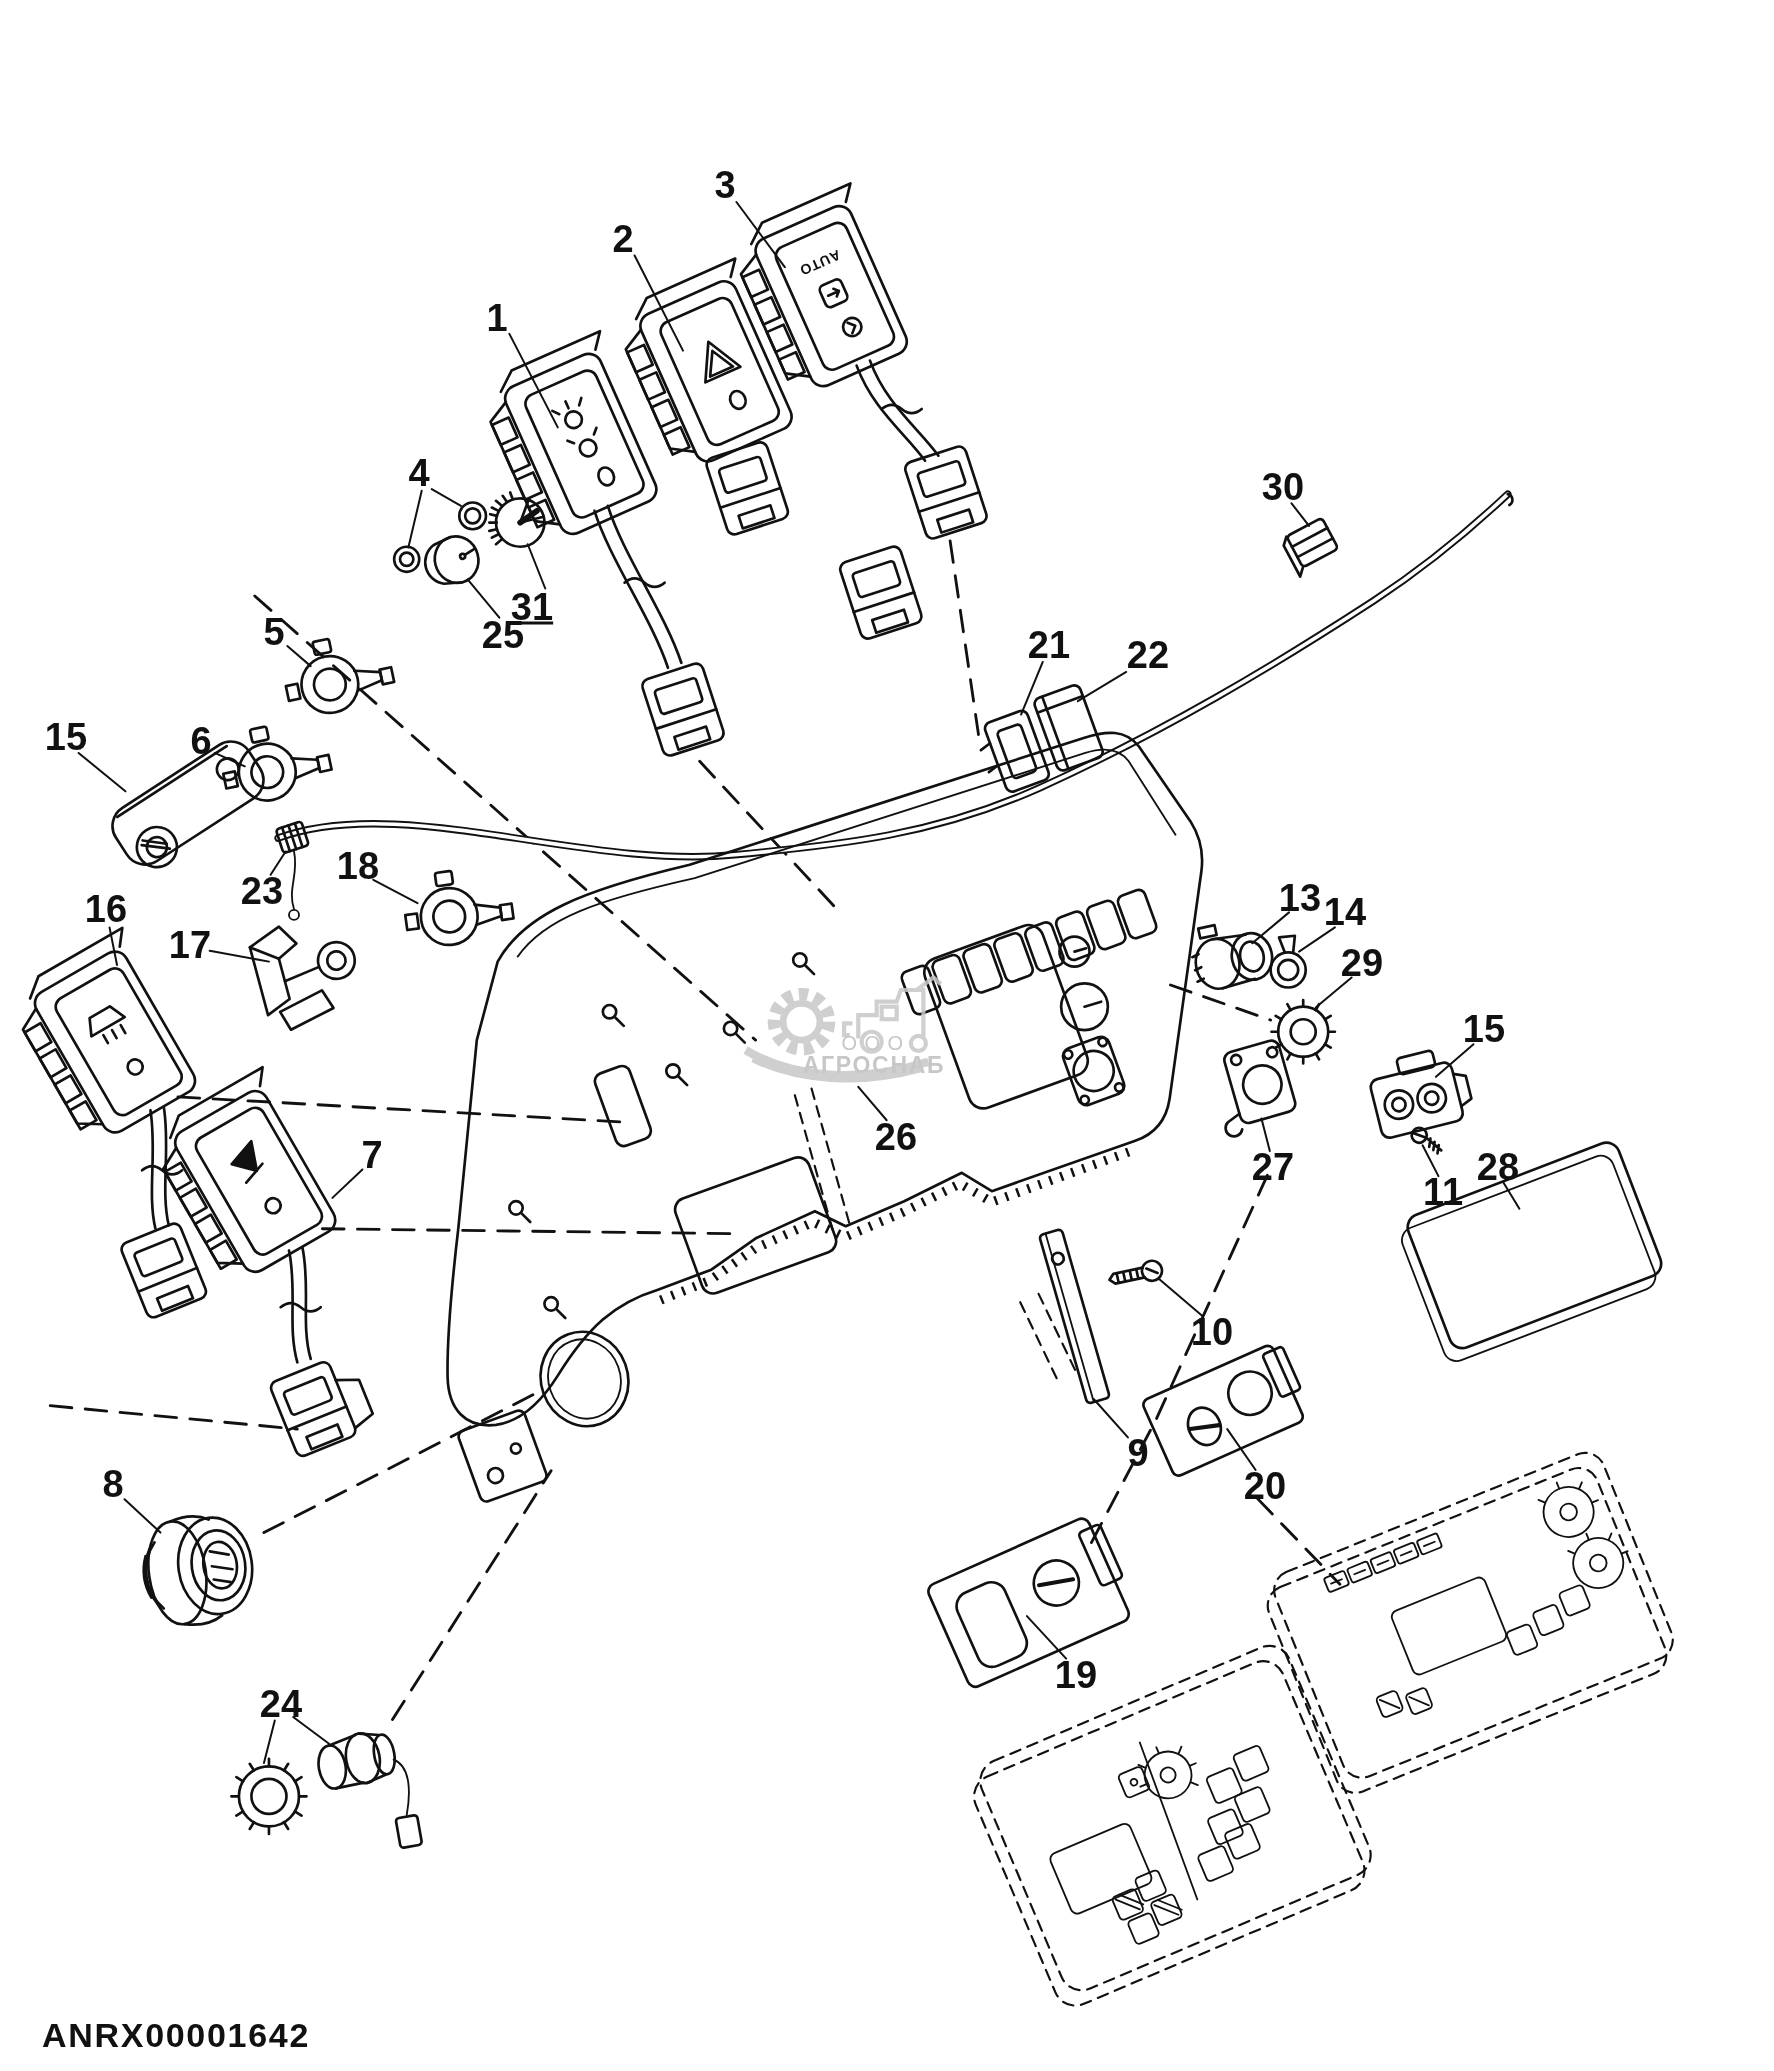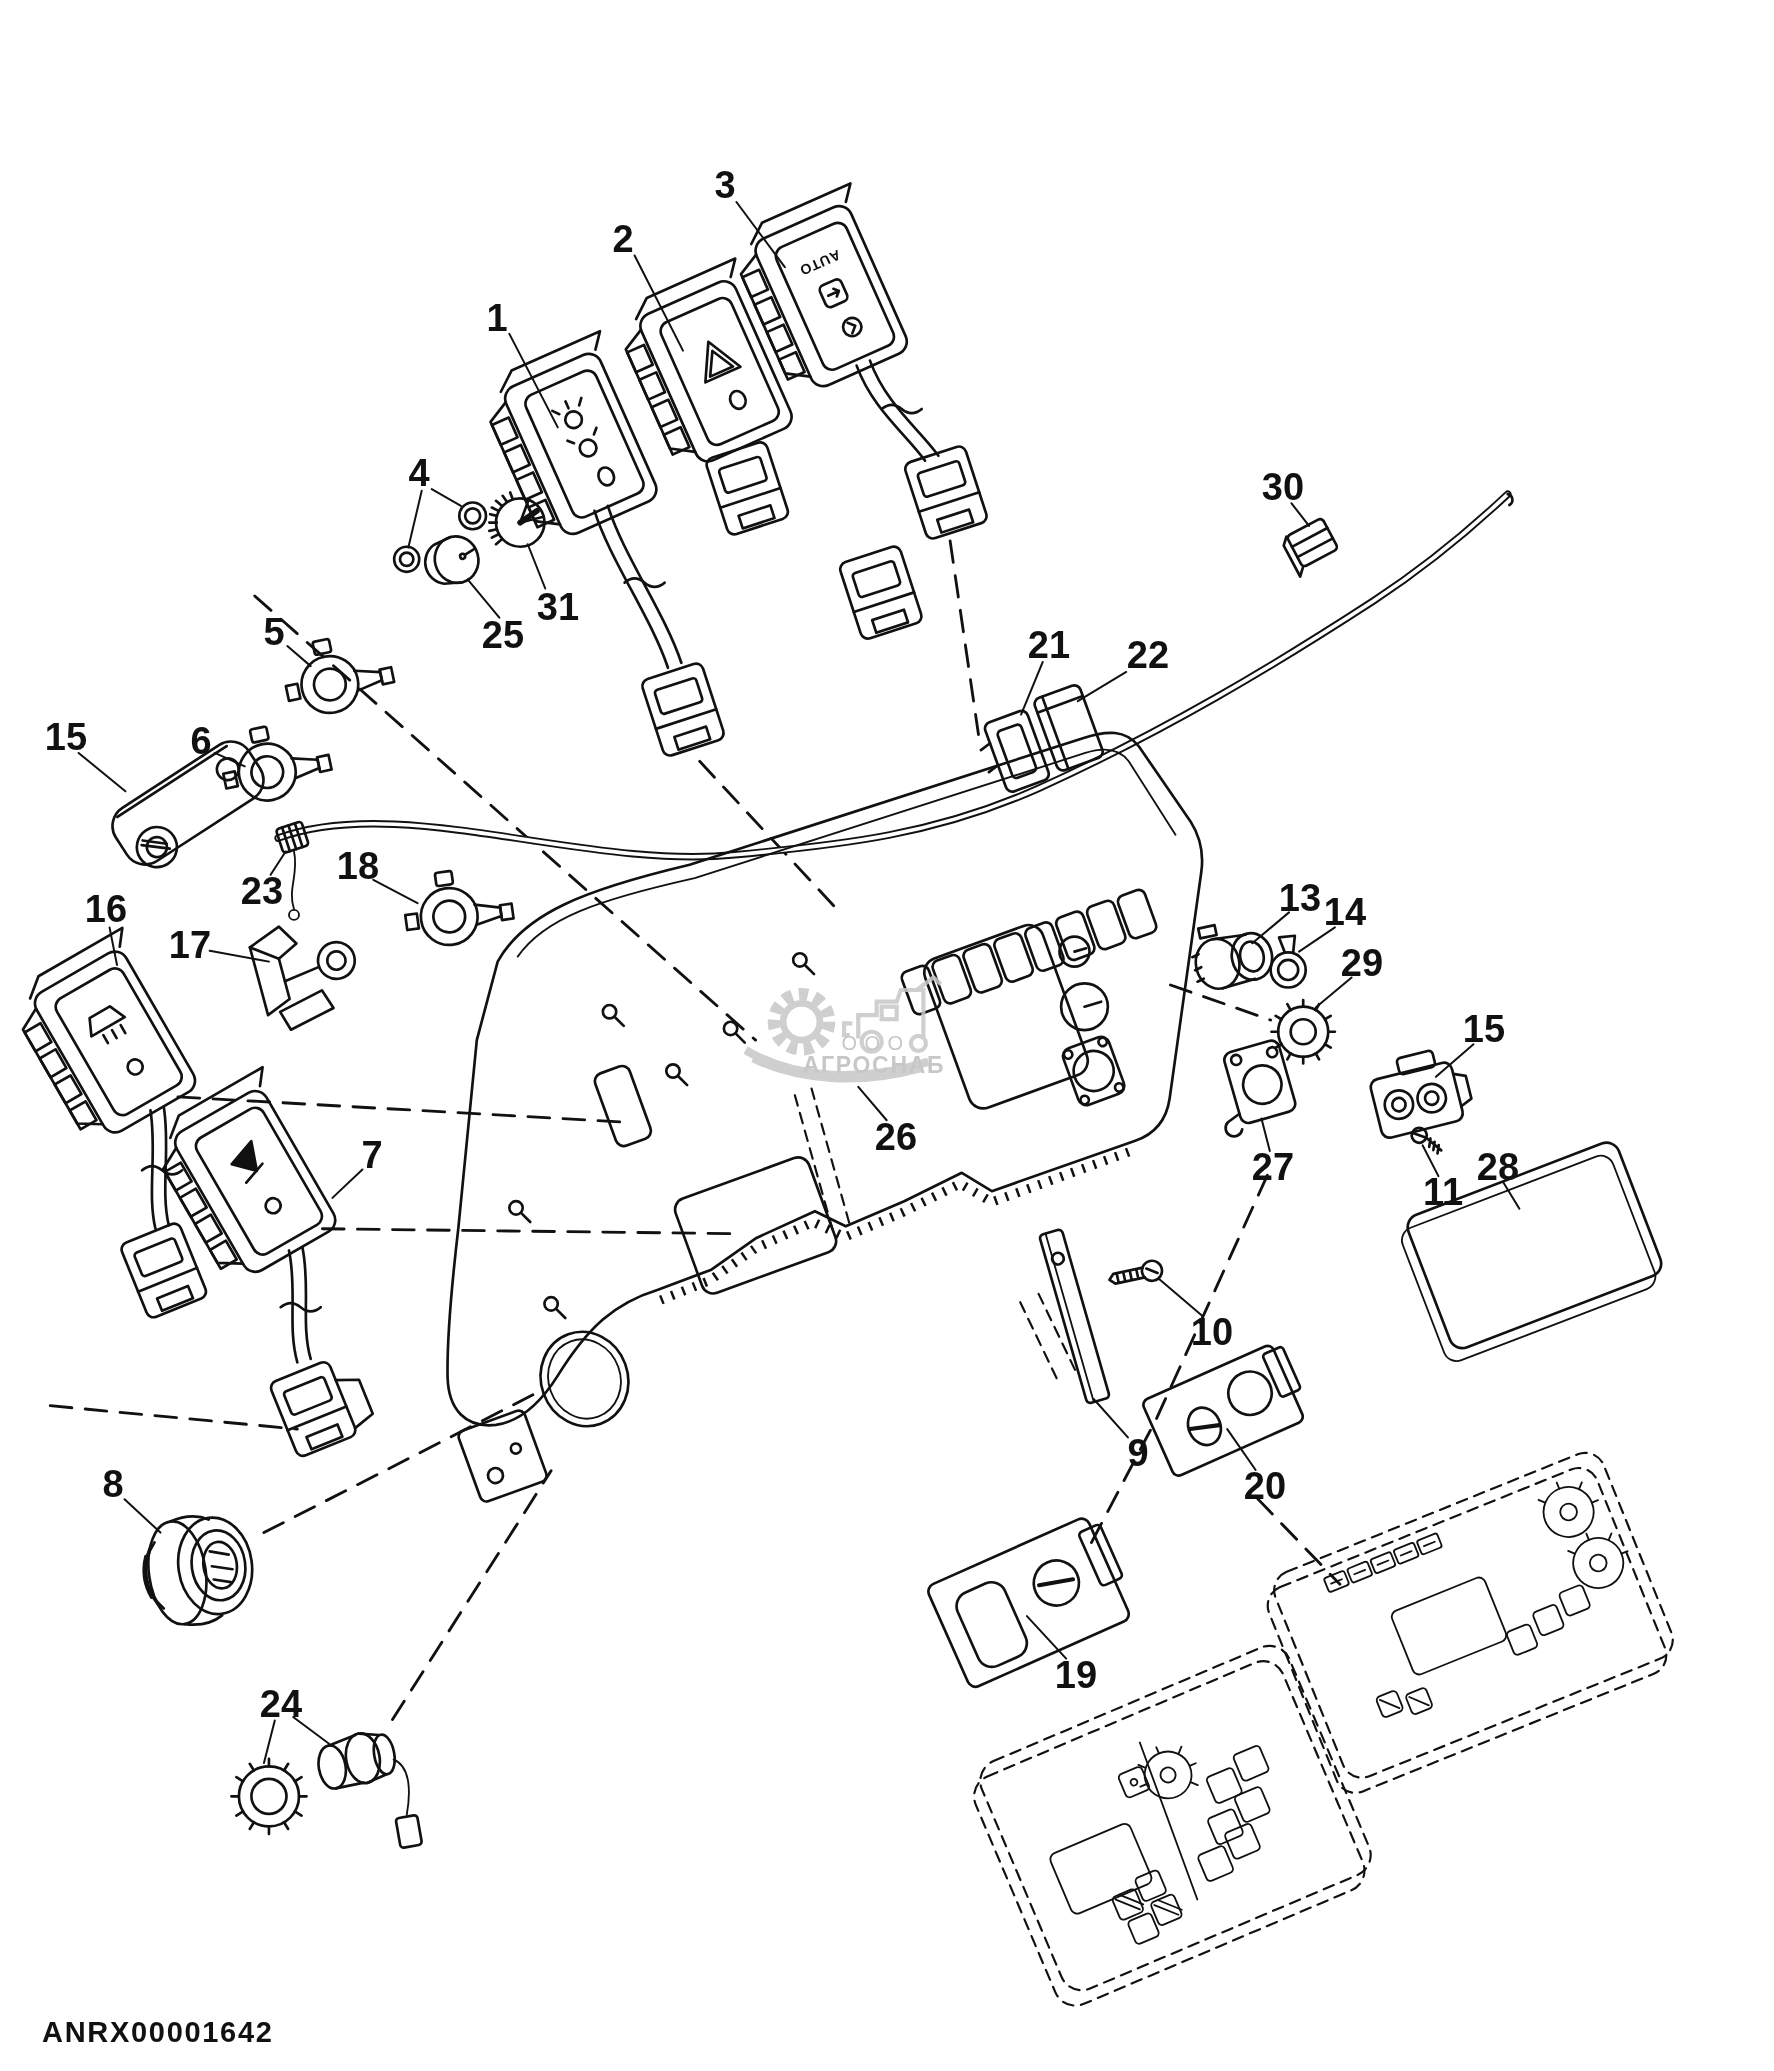--- a/index.html
+++ b/index.html
@@ -23,21 +23,21 @@
   .wm-org{
     position:absolute;transform:translate(-50%,-50%);
     color:var(--wm,#c7c7c7);font-weight:400;font-size:20px;letter-spacing:7.5px;
   }
   .wm-name{
     position:absolute;transform:translate(-50%,-50%);
     color:var(--wm,#c7c7c7);font-weight:700;font-size:23px;letter-spacing:1.7px;
   }
   .footer-code{
     position:absolute;left:42px;top:2016px;
-    font-weight:700;font-size:29px;letter-spacing:1.7px;color:var(--line,#111);
+    font-weight:700;font-size:34px;letter-spacing:1.7px;color:var(--line,#111);
   }
 </style>
 </head>
 <body>
 
 <div class="stage">
 
 <svg width="1775" height="2071" viewBox="0 0 2126 2481">
   <defs>
     <g id="swframe">
@@ -525,19 +525,19 @@
       <div class="callout" style="left: 1049px; top: 645px;">21</div>
       <div class="callout" style="left: 1133px; top: 655px; margin-left: 15px;">22</div>
       <div class="callout" style="left: 262px; top: 891px;">23</div>
       <div class="callout" style="left: 281px; top: 1704px;">24</div>
       <div class="callout" style="left: 503px; top: 635px;">25</div>
       <div class="callout" style="left: 896px; top: 1137px;">26</div>
       <div class="callout" style="left: 1273px; top: 1167px;">27</div>
       <div class="callout" style="left: 1498px; top: 1167px;">28</div>
       <div class="callout" style="left: 1362px; top: 963px;">29</div>
       <div class="callout" style="left: 1283px; top: 487px;">30</div>
-      <div class="callout" style="left: 558px; top: 607px;">31</div>
+      <div class="callout" style="left: 532px; top: 607px; text-decoration: underline;">31</div>
     </div>
 
 <div class="footer-code">ANRX00001642</div>
 
 </div>
 
 
 </body></html>

